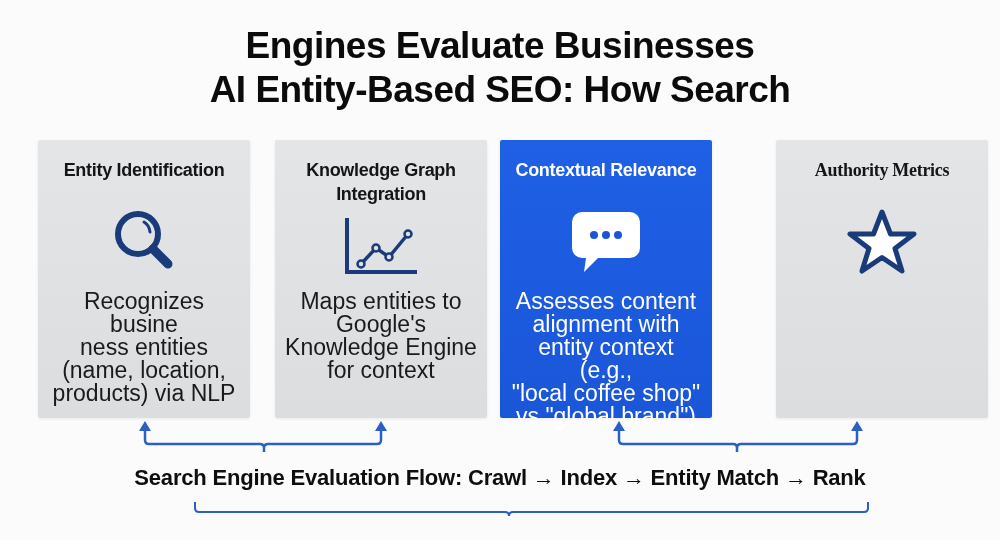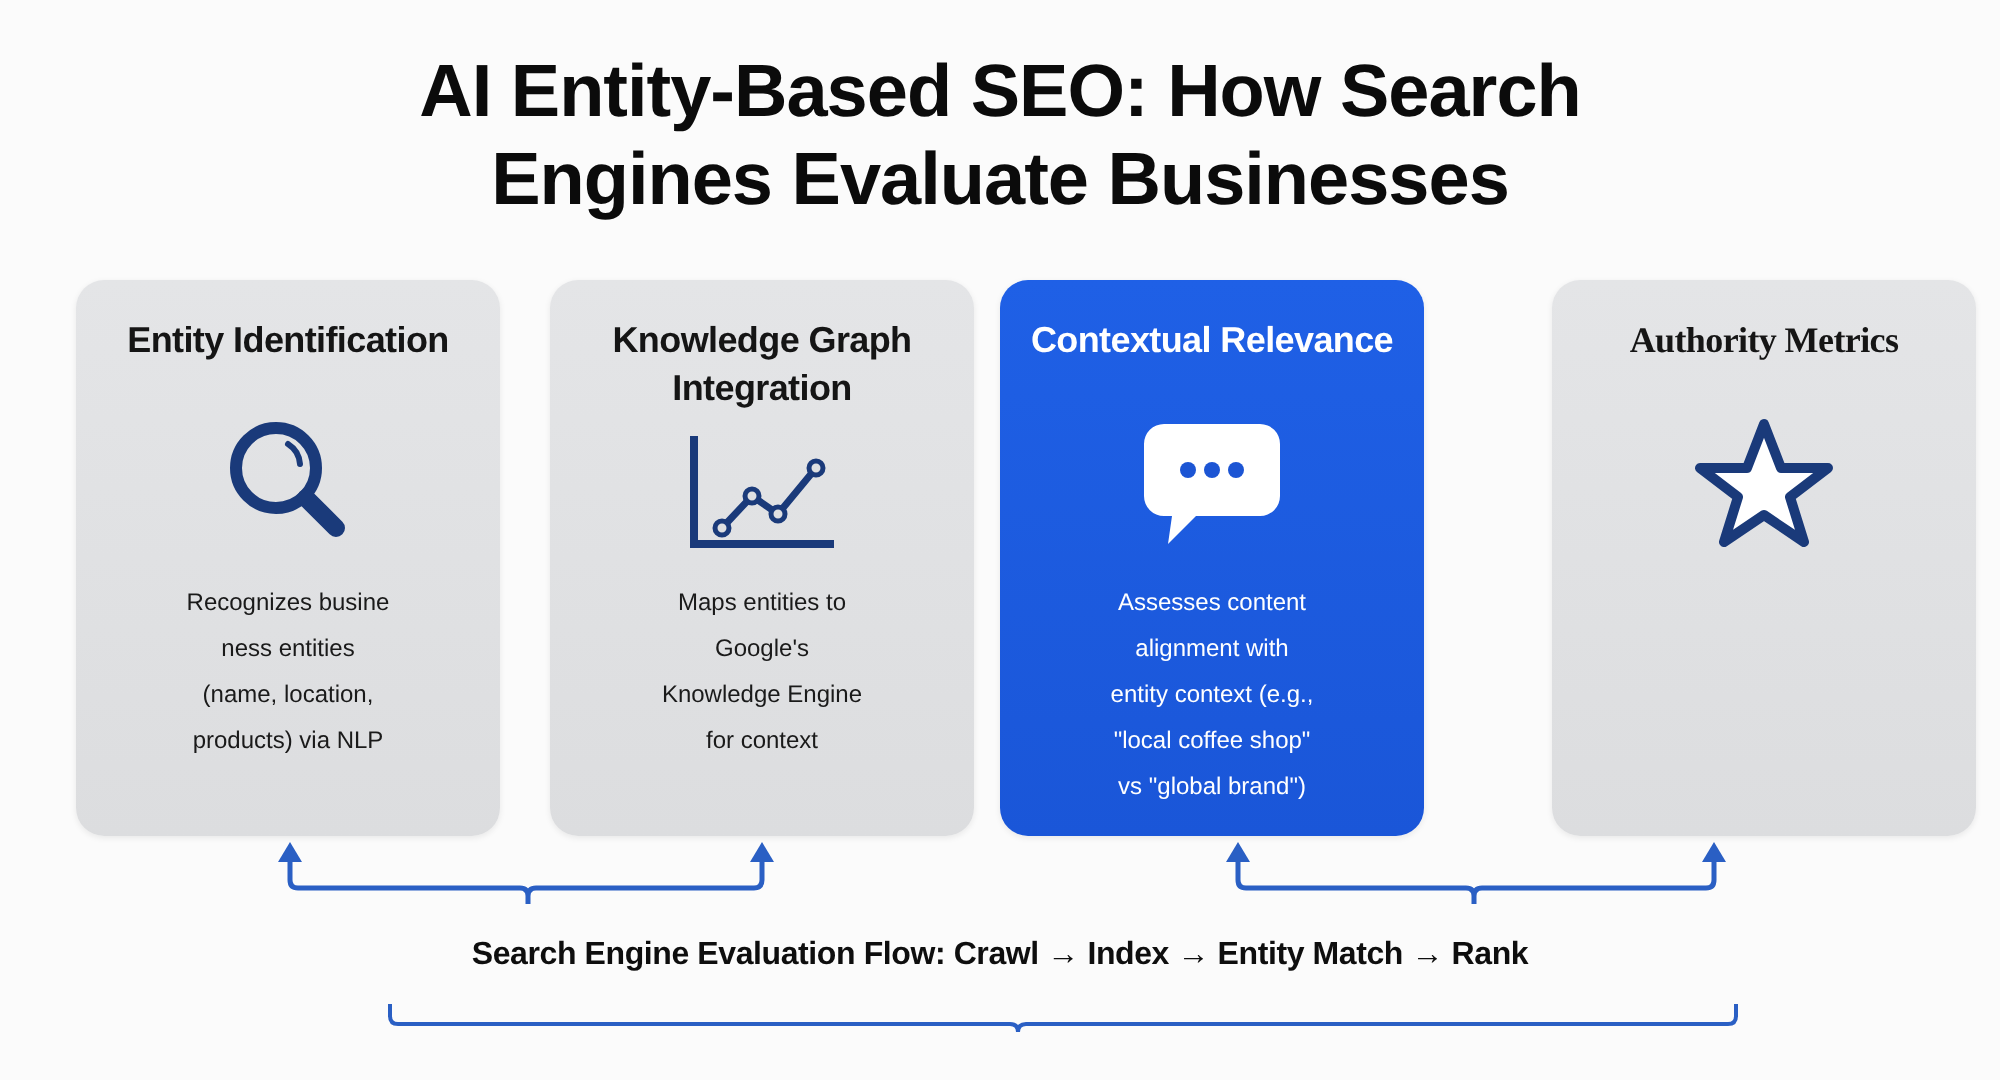--- a/index.html
+++ b/index.html
@@ -10,57 +10,57 @@
     position: relative;
     color: #111;
   }
   .title {
     position: absolute; left: 0; top: 24px; width: 1000px;
     text-align: center; font-weight: 700; font-size: 37px;
     line-height: 44px; color: #0b0b0b; letter-spacing: -0.5px;
   }
   .card {
     position: absolute; top: 140px; width: 212px; height: 278px;
-    border-radius: 14px;
+    border-radius: 2px;
     background: linear-gradient(180deg, #e4e5e7 0%, #dcdddf 100%);
     box-shadow: 0 1px 3px rgba(0,0,0,0.08);
     text-align: center;
   }
   .card.active {
     background: linear-gradient(180deg, #1f60e6 0%, #1a56d8 100%);
     color: #fff;
   }
   .card-title {
     position: absolute; left: 6px; right: 6px; top: 18px;
     font-weight: 700; font-size: 18px; line-height: 24px; color: #151515;
     letter-spacing: -0.3px;
   }
   .card.active .card-title { color: #ffffff; }
   .card-icon {
     position: absolute; left: 50%; transform: translateX(-50%);
   }
   .card-desc {
     position: absolute; left: 10px; right: 10px; top: 150px;
-    font-size: 12px; line-height: 23px; color: #1a1a1a;
+    font-size: 23px; line-height: 23px; color: #1a1a1a;
     white-space: pre-line;
   }
   .card.active .card-desc { color: #ffffff; }
   .connectors { position: absolute; left: 0; top: 0; }
   .flow-text {
     position: absolute; left: 0; top: 462px; width: 1000px;
-    text-align: center; font-weight: 700; font-size: 16px; line-height: 32px;
+    text-align: center; font-weight: 700; font-size: 22px; line-height: 32px;
     color: #0e0e0e; letter-spacing: -0.2px;
   }
 </style>
 </head>
 <body>
 
 <div class="title">
+  <div>Engines Evaluate Businesses</div>
   <div>AI Entity-Based SEO: How Search</div>
-  <div>Engines Evaluate Businesses</div>
 </div>
 
 <div class="card" style="left:38px;">
   <div class="card-title">Entity Identification</div>
   <svg class="card-icon" style="top:64px;" width="80" height="74" viewBox="0 0 80 74">
     <circle cx="34" cy="30" r="20" fill="none" stroke="#1a3a7a" stroke-width="6"></circle>
     <path d="M40 18 A13 13 0 0 1 46 28" fill="none" stroke="#1a3a7a" stroke-width="3" stroke-linecap="round"></path>
     <line x1="49" y1="45" x2="64" y2="60" stroke="#1a3a7a" stroke-width="9" stroke-linecap="round"></line>
   </svg>
   <div class="card-desc">Recognizes busine

